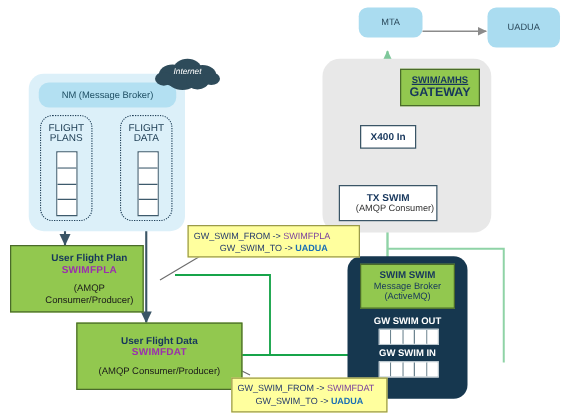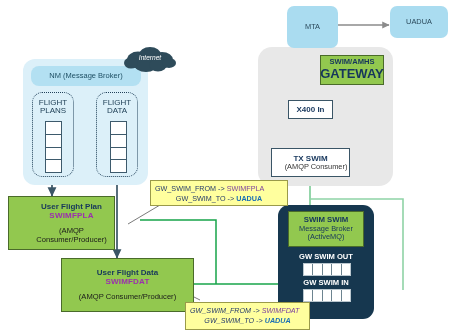--- a/index.html
+++ b/index.html
@@ -153,34 +153,34 @@
 
 <div class="node green-box" style="left:61px;top:258px;width:133px;height:54px;">
   <span class="gb-t1">User Flight Data</span>
   <span class="gb-t2">SWIMFDAT</span>
   <span class="gb-t3">(AMQP  Consumer/Producer)</span>
 </div>
 
 <div class="node grey-box" style="left:258px;top:47px;width:135px;height:139px;"></div>
 
 <div class="node green-box" style="left:320px;top:55px;width:64px;height:30px;">
-  <span class="gb-t1" style="font-size:7.6px;">SWIM/AMHS</span>
-  <span class="gb-t1" style="font-size:13px;">GATEWAY</span>
+  <span class="gb-t1" style="font-size:7.6px;text-decoration:underline;">SWIM/AMHS</span>
+  <span class="gb-t1" style="font-size:10px;">GATEWAY</span>
 </div>
 
 <div class="node white-box" style="left:288px;top:100px;width:45px;height:19px;">
   <span class="wb-t1">X400 In</span>
 </div>
 
 <div class="node white-box" style="left:271px;top:148px;width:79px;height:29px;">
   <span class="wb-t1">TX SWIM</span>
   <span class="wb-t2">(AMQP Consumer)</span>
 </div>
 
-<div class="node blue-pill" style="left:287px;top:6px;width:51px;height:42px;">
+<div class="node blue-pill" style="left:287px;top:6px;width:51px;height:24px;">
   <span>MTA</span>
 </div>
 
 <div class="node blue-pill" style="left:390px;top:6px;width:58px;height:32px;">
   <span>UADUA</span>
 </div>
 
 <div class="navy-box" style="position:absolute;left:278px;top:205px;width:96px;height:114px;"></div>
 
 <div class="node navy-green" style="left:288px;top:211px;width:76px;height:36px;">
@@ -209,20 +209,20 @@
 
 <div class="callout" style="left:150px;top:180px;width:138px;height:26px;">
   <div class="ln">
     <span class="k">GW_SWIM_FROM -&gt; </span><span class="v1">SWIMFPLA</span>
   </div>
   <div class="ln l2">
     <span class="k">GW_SWIM_TO -&gt; </span><span class="v2">UADUA</span>
   </div>
 </div>
 
-<div class="callout" style="left:185px;top:302px;width:125px;height:28px;font-style:italic;">
+<div class="callout" style="left:185px;top:302px;width:125px;height:28px;">
   <div class="ln">
     <span class="k">GW_SWIM_FROM -&gt; </span><span class="v1">SWIMFDAT</span>
   </div>
   <div class="ln l2">
     <span class="k">GW_SWIM_TO -&gt; </span><span class="v2">UADUA</span>
   </div>
 </div>
 
 </body></html>

